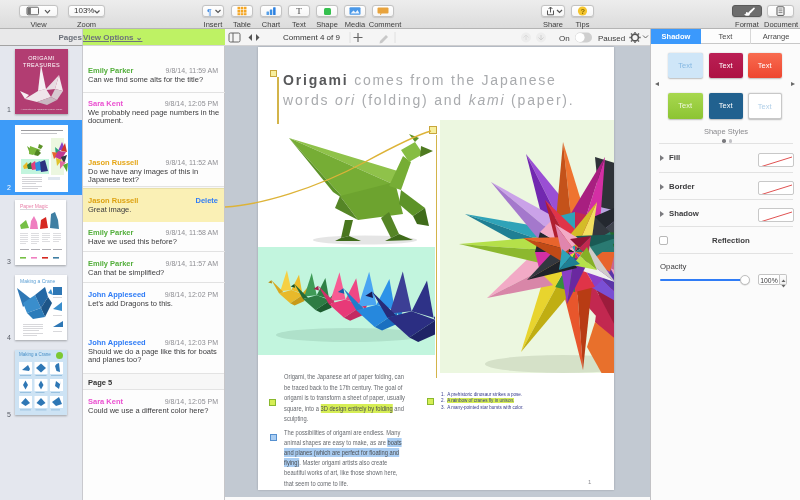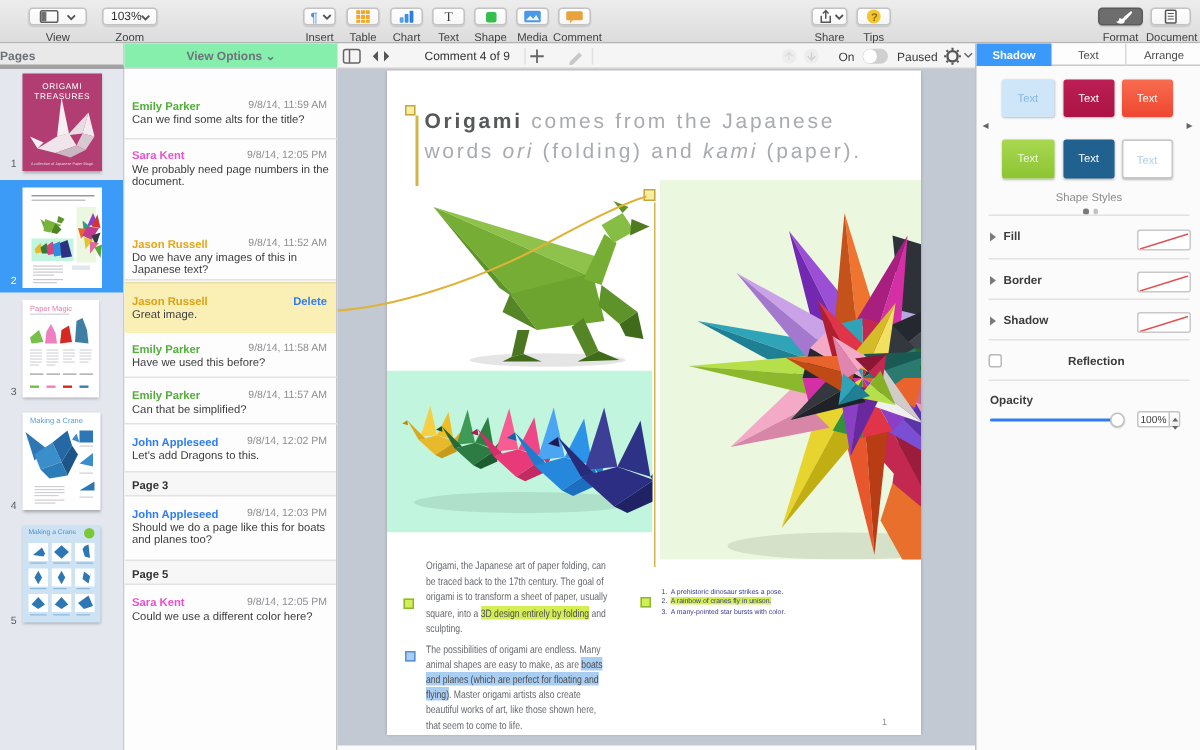--- a/index.html
+++ b/index.html
@@ -7,25 +7,25 @@
   body { font-family:"Liberation Sans", sans-serif; position:relative; background:#fff; }
   .abs { position:absolute; }
   
   #toolbar { left:0; top:0; width:800px; height:29px;
     background:linear-gradient(#ededed,#dcdcdc); border-bottom:1px solid #b4b4b4; }
   .tbtn { position:absolute; top:5px; height:12px; background:linear-gradient(#ffffff,#f6f6f6);
     border:1px solid #c3c3c3; border-radius:3px; box-shadow:0 0.5px 1px rgba(0,0,0,.12); }
   .tlbl { position:absolute; top:19.5px; font-size:7.5px; color:#404040; text-align:center; }
   
   #sidebar { left:0; top:29px; width:83px; height:471px; background:#e4e7ee; border-right:1px solid #c9c9ce; }
-  #pagehdr { left:0; top:29px; width:83px; height:17px; background:#e9e9ea; border-bottom:3px solid #a3a3a3; border-right:1px solid #c9c9ce;
-    font-size:8px; font-weight:bold; color:#6a6f78; text-align:left; line-height:17px; }
+  #pagehdr { left:0; top:29px; width:83px; height:17px; background:#e9e9ea; border-bottom:1px solid #a3a3a3; border-right:1px solid #c9c9ce;
+    font-size:8px; font-weight:bold; color:#6a6f78; text-align:right; line-height:17px; }
   #comments { left:83px; top:29px; width:142px; height:471px; background:#fdfdfd; border-right:1px solid #c6c6c9; }
-  #cmthdr { left:0px; top:0px; width:142px; height:17px; background:#86efac; border-bottom:1px solid #d6d6d8;
-    font-size:8px; font-weight:bold; color:#6e737c; text-align:center; line-height:17px; }
+  #cmthdr { left:0px; top:0px; width:142px; height:17px; background:#bef264; border-bottom:1px solid #d6d6d8;
+    font-size:8px; font-weight:bold; color:#6e737c; text-align:left; line-height:17px;text-decoration:underline; }
   #canvas { left:225px; top:29px; width:425px; height:471px; background:#c2c9d2; }
   #cbar { left:0; top:0; width:425px; height:17px; background:#f5f5f5; border-bottom:1px solid #d2d2d4; }
   #page { left:33px; top:18px; width:356px; height:443px; background:#ffffff; box-shadow:0 0 2px rgba(0,0,0,.22); }
   #canvasfoot { left:0px; top:468px; width:425px; height:3px; background:#fbfbfb; }
   #fpanel { left:650px; top:29px; width:150px; height:471px; background:#fbfbfb; border-left:1px solid #c2c2c5; }
   .sep { position:absolute; left:8px; width:134px; height:1px; background:#e2e2e2; }
   
   .cname { font-weight:bold; font-size:7.5px; }
   .cdate { position:absolute; right:6px; font-size:7px; color:#8e8e93; }
   .ctext { font-size:7.5px; color:#3c3c3e; line-height:8.6px; }
@@ -357,21 +357,20 @@
     <div class="cname" style="position:absolute;left:5px;top:0;color:#52ae3a;">Emily Parker</div>
     <div class="cdate" style="top:0.5px;">9/8/14, 11:57 AM</div>
     <div class="ctext" style="position:absolute;left:5px;top:9.5px;width:132px;">Can that be simplified?</div>
   </div>
   <div class="sep" style="top:253px;left:0;width:142px;"></div>
   <div class="crow" style="top:261px;">
     <div class="cname" style="position:absolute;left:5px;top:0;color:#2f7cf6;">John Appleseed</div>
     <div class="cdate" style="top:0.5px;">9/8/14, 12:02 PM</div>
     <div class="ctext" style="position:absolute;left:5px;top:9.5px;width:132px;">Let's add Dragons to this.</div>
   </div>
-  <div class="phdr" style="top:285px;">Page 3</div>
   <div class="crow" style="top:309px;">
     <div class="cname" style="position:absolute;left:5px;top:0;color:#2f7cf6;">John Appleseed</div>
     <div class="cdate" style="top:0.5px;">9/8/14, 12:03 PM</div>
     <div class="ctext" style="position:absolute;left:5px;top:9.5px;width:132px;">Should we do a page like this for boats and planes too?</div>
   </div>
   <div class="phdr" style="top:344px;">Page 5</div>
   <div class="crow" style="top:368px;">
     <div class="cname" style="position:absolute;left:5px;top:0;color:#ea4fd0;">Sara Kent</div>
     <div class="cdate" style="top:0.5px;">9/8/14, 12:05 PM</div>
     <div class="ctext" style="position:absolute;left:5px;top:9.5px;width:132px;">Could we use a different color here?</div>
@@ -629,21 +628,21 @@
   <div class="sep" style="top:170px;"></div>
   <div class="disc" style="left:9px;top:182px;"></div>
   <div style="position:absolute;left:18px;top:179.5px;font-size:7.8px;font-weight:bold;color:#3c3c3e;">Shadow</div>
   <div class="well" style="left:107px;top:179px;"><svg width="34" height="12">
         <line x1="1" y1="11" x2="33" y2="1" stroke="#e05252" stroke-width="1"></line>
       </svg></div>
   <div class="sep" style="top:197px;"></div>
   <div style="position:absolute;left:8px;top:206.5px;width:9px;height:9px;background:#fff;border:1px solid #b8b8b8;border-radius:2px;"></div>
   <div style="position:absolute;left:21px;top:207px;font-size:7.8px;font-weight:bold;color:#3c3c3e;margin-left:40px;">Reflection</div>
   <div class="sep" style="top:224px;"></div>
-  <div style="position:absolute;left:9px;top:233px;font-size:7.8px;font-weight:bold;color:#3c3c3e;">Opacity</div>
+  <div style="position:absolute;left:9px;top:233px;font-size:7.8px;font-weight:normal;color:#3c3c3e;">Opacity</div>
 
   <div style="position:absolute;left:9px;top:249.5px;width:88px;height:2.5px;background:#2f7cf6;border-radius:1px;"></div>
   <div style="position:absolute;left:89px;top:245.5px;width:10px;height:10px;background:#fff;border:1px solid #c0c0c0;border-radius:50%;box-shadow:0 0.5px 1px rgba(0,0,0,.2);"></div>
   <div style="position:absolute;left:107px;top:245px;width:22px;height:11px;background:#fff;border:1px solid #c4c4c4;border-radius:2px 0 0 2px;font-size:6.8px;color:#3c3c3e;text-align:center;line-height:11px;">100%</div>
   <div style="position:absolute;left:129px;top:245px;width:7px;height:11px;background:linear-gradient(#fdfdfd,#f0f0f0);border:1px solid #c4c4c4;border-left:none;border-radius:0 2px 2px 0;">
     <svg width="7" height="11">
         <path d="M1.5 4 L3.5 1.5 L5.5 4 Z" fill="#666"></path>
         <path d="M1.5 7 L3.5 9.5 L5.5 7 Z" fill="#666"></path>
       </svg>
   </div>

